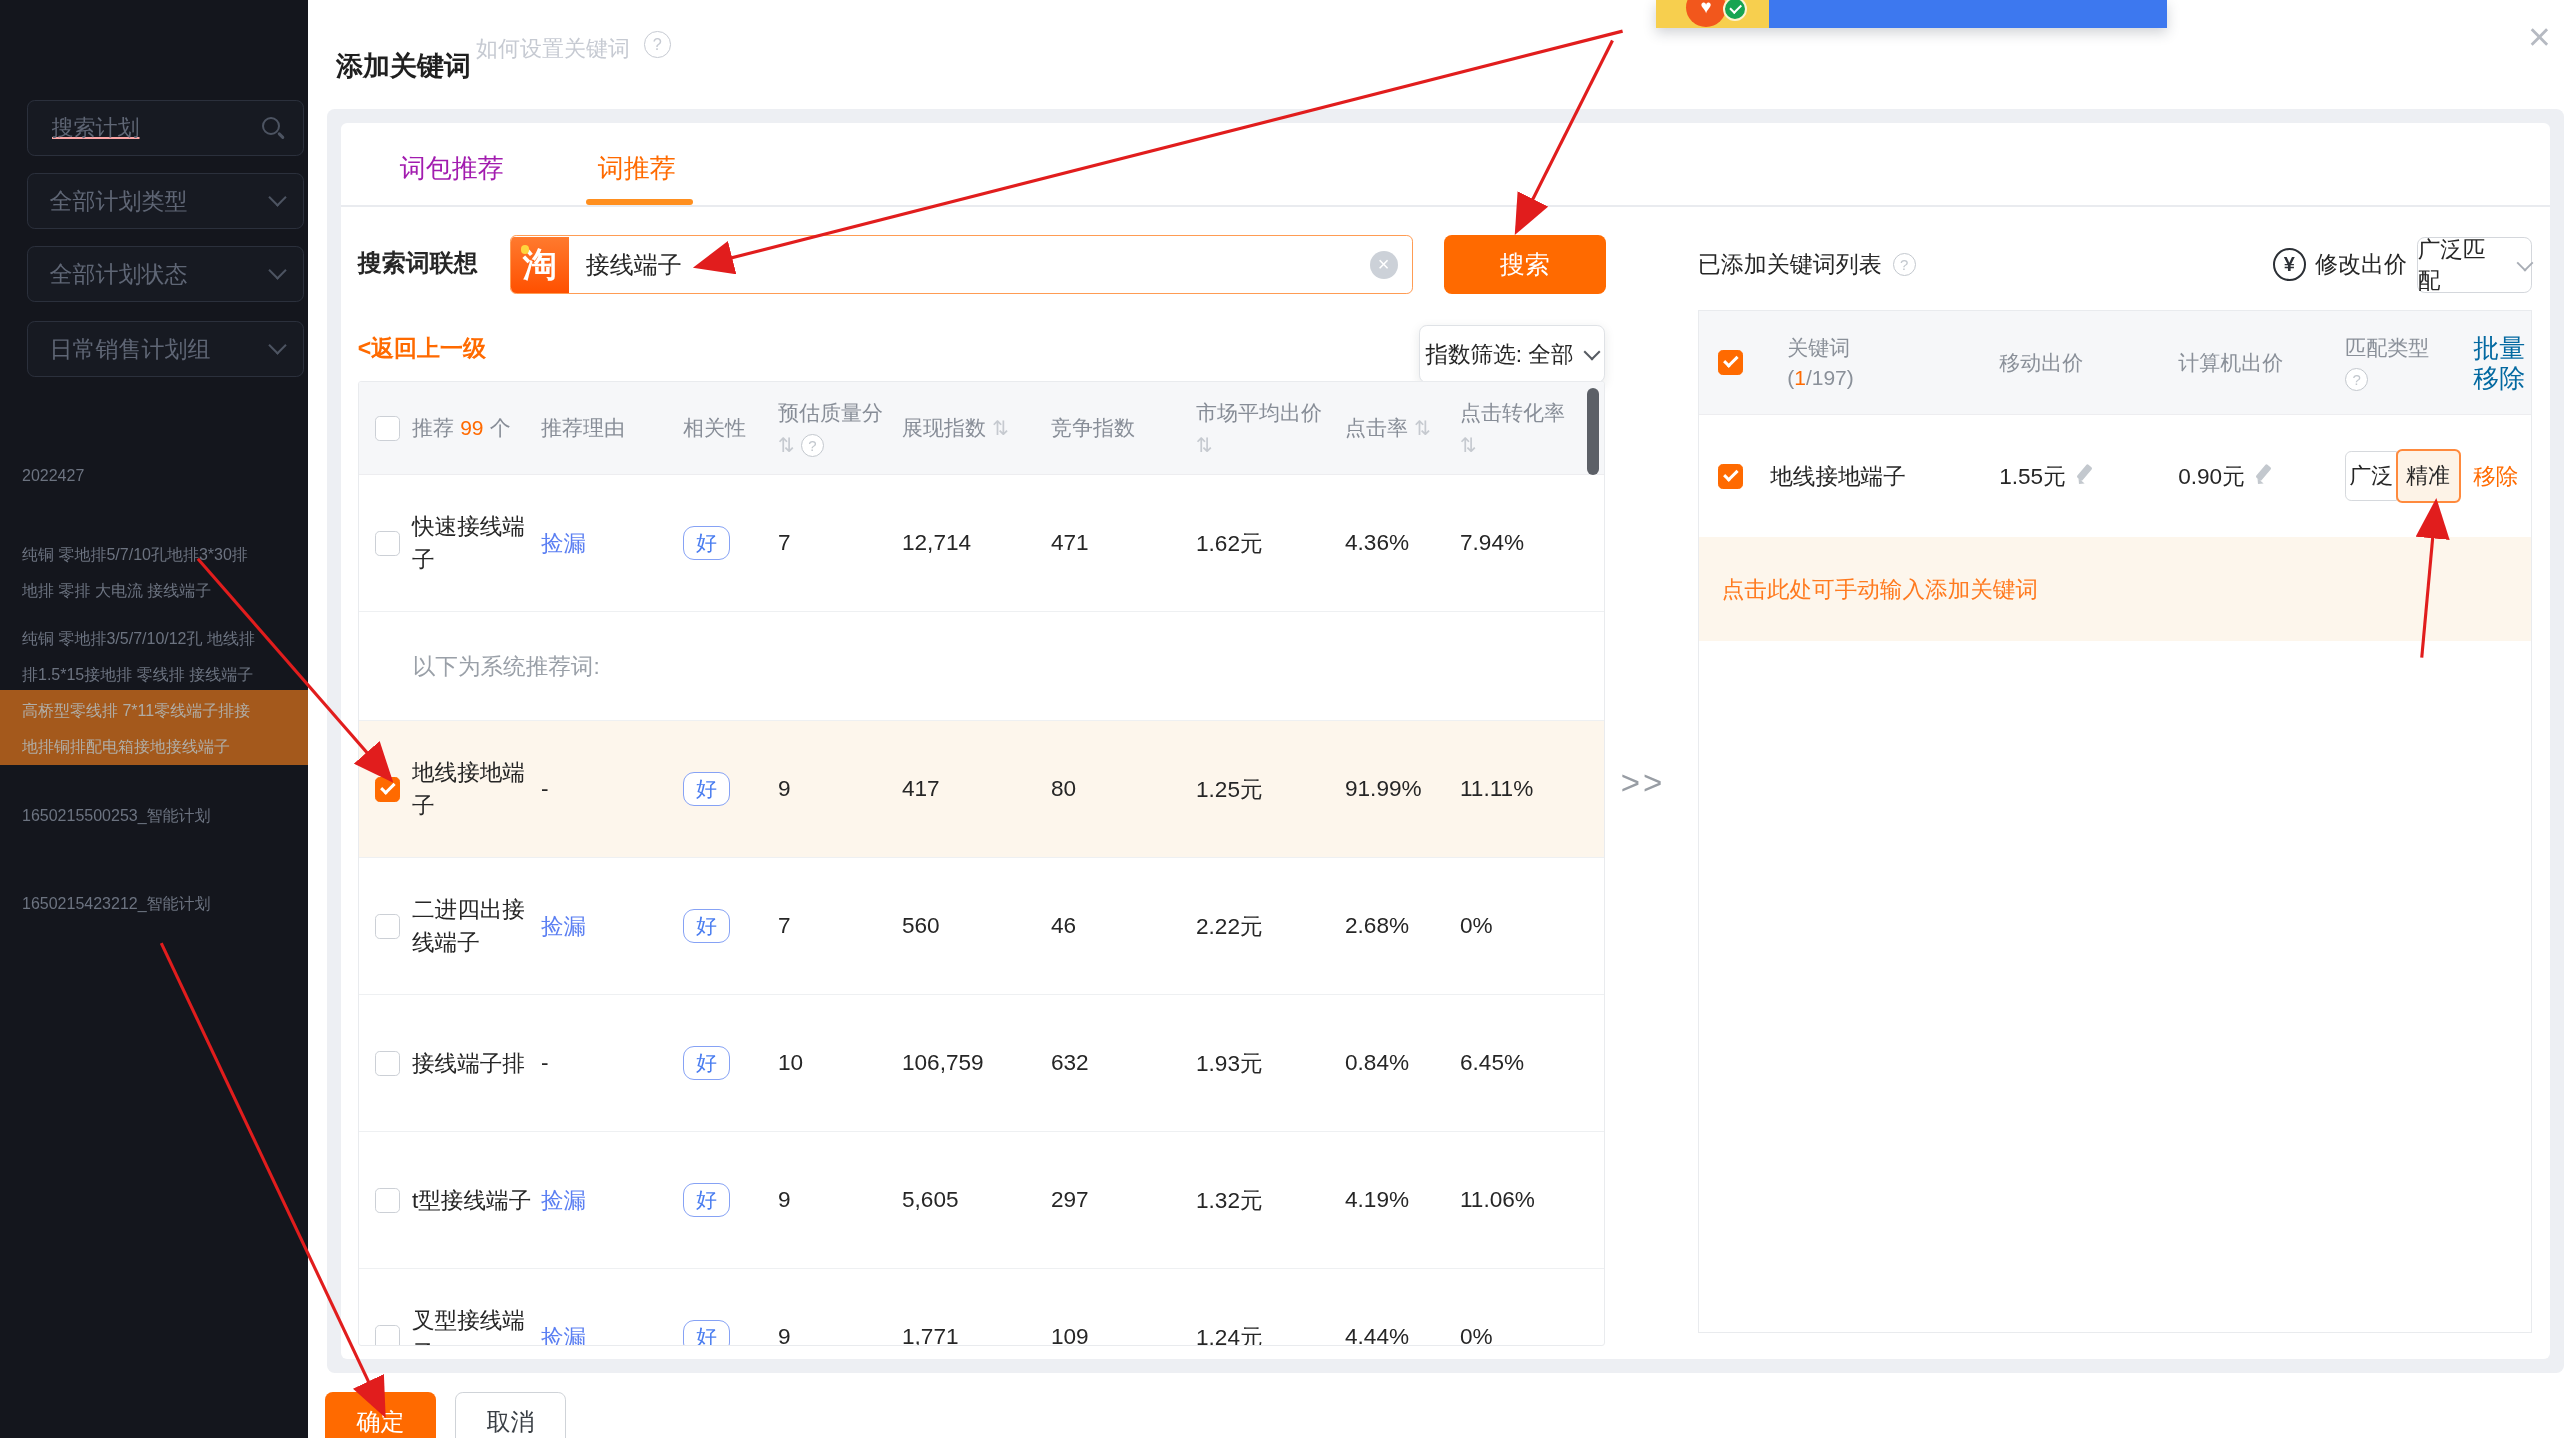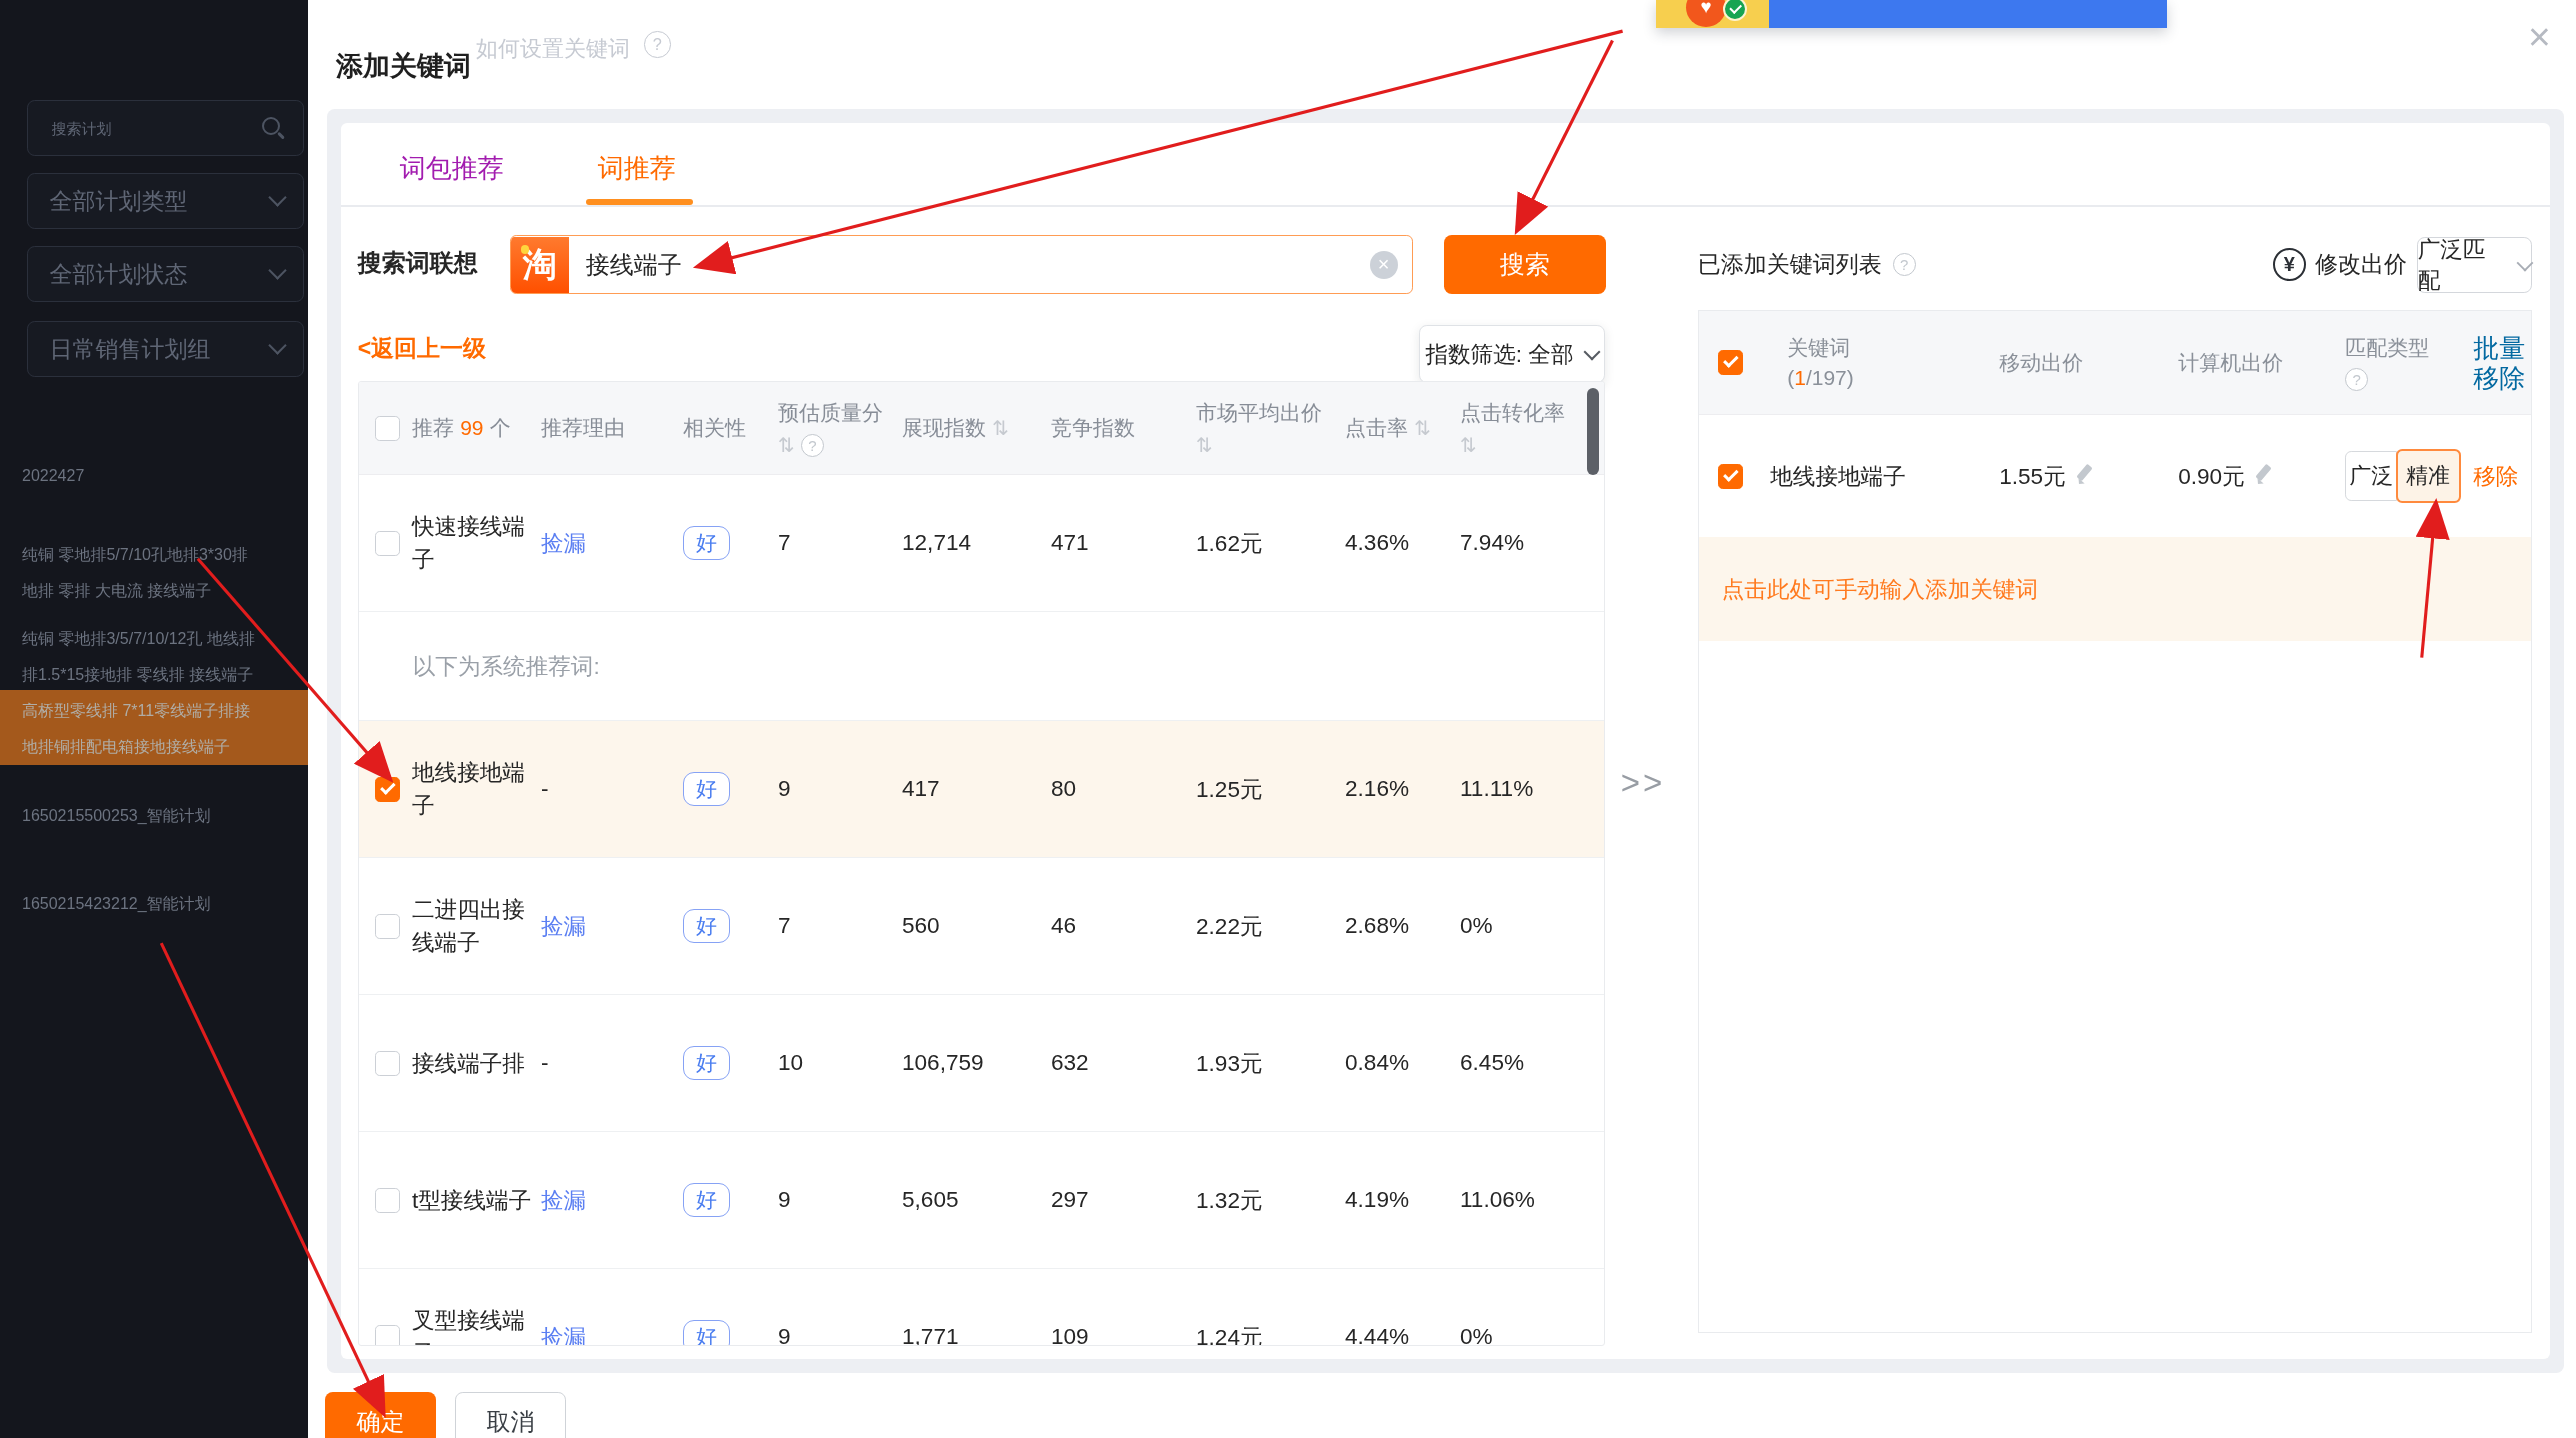--- a/index.html
+++ b/index.html
@@ -4,21 +4,21 @@
 <style>
   html,body{margin:0;padding:0;background:#fff;}
   #stage{position:relative;width:2576px;height:1438px;overflow:hidden;
          font-family:"Liberation Sans","DejaVu Sans",sans-serif;color:#262626;background:#fff;}
 
   
   #sidebar{position:absolute;left:0;top:0;width:308px;height:1438px;background:#14161d;}
   .sb-box{position:absolute;left:26.5px;width:277px;height:56px;border:1.6px solid #2b303c;border-radius:7.8px;
           box-sizing:border-box;display:flex;align-items:center;padding:0 18.7px 0 22px;color:#5f6675;font-size:23px;background:#171a22;}
   #sb-search{top:100px;} #sb-f1{top:173px;} #sb-f2{top:246px;} #sb-f3{top:321px;}
-  .sb-box input{flex:1;min-width:0;background:transparent;border:none;outline:none;color:#fca5a5;font-size:15px;font-family:inherit;}
+  .sb-box input{flex:1;min-width:0;background:transparent;border:none;outline:none;color:#fca5a5;font-size:22px;font-family:inherit;text-decoration:underline;}
   .sb-box input::placeholder{color:#5f6675;}
   .sb-chev{margin-left:auto;width:11px;height:11px;border-right:2.3px solid #4d5462;border-bottom:2.3px solid #4d5462;
            transform:rotate(45deg);margin-top:-6.2px;flex:0 0 auto;}
   .mag{position:relative;width:23px;height:23px;flex:0 0 auto;margin-left:auto;}
   .mag::before{content:"";position:absolute;left:0.8px;top:0.8px;width:14px;height:14px;border:2.3px solid #4d5462;border-radius:50%;}
   .mag::after{content:"";position:absolute;left:16.3px;top:17px;width:7.8px;height:3.1px;background:#4d5462;transform:rotate(45deg);border-radius:1.6px;}
   .sb-item{position:absolute;left:0;width:308px;color:#6c7380;font-size:16px;line-height:36px;
            padding-left:22px;box-sizing:border-box;overflow:hidden;cursor:pointer;}
   .sb-line{display:block;white-space:nowrap;overflow:hidden;}
   #sb-i1{top:458px;} #sb-i2{top:537px;} #sb-i3{top:621px;}
@@ -316,21 +316,21 @@
 
           <div class="lrow data hl">
             <span class="cb on"></span>
             <span class="kw">地线接地端子</span>
             <span>-</span>
             <span><span class="badge">好</span></span>
             <span>9</span>
             <span>417</span>
             <span>80</span>
             <span>1.25元</span>
-            <span>2.16%</span>
+            <span>91.99%</span>
             <span>11.11%</span>
           </div>
 
           <div class="lrow data">
             <span class="cb"></span>
             <span class="kw">二进四出接线端子</span>
             <span class="reason-link">捡漏</span>
             <span><span class="badge">好</span></span>
             <span>7</span>
             <span>560</span>

